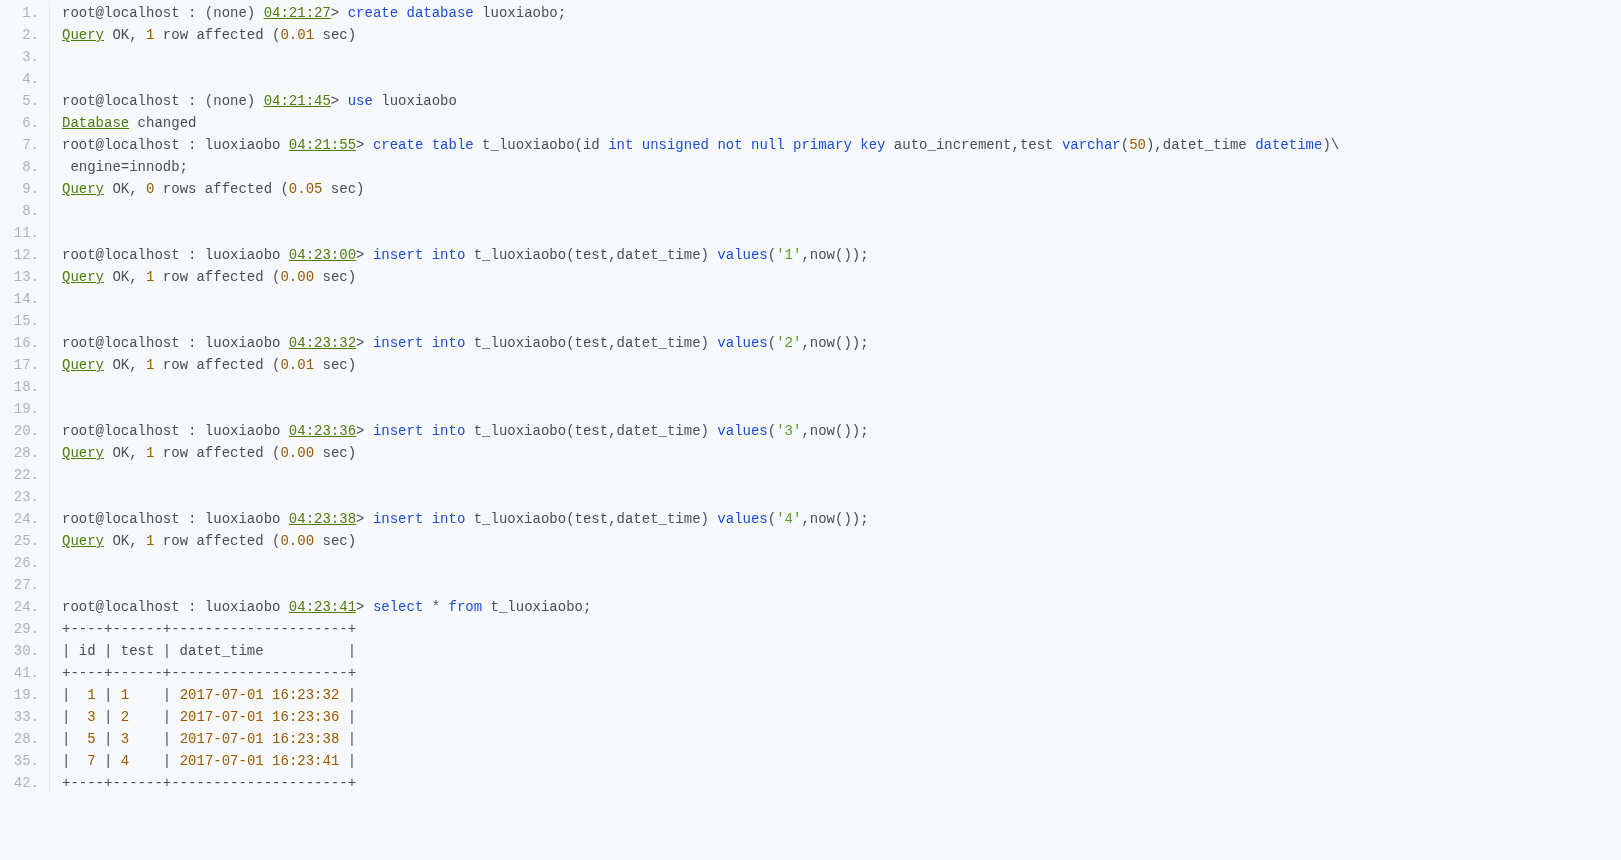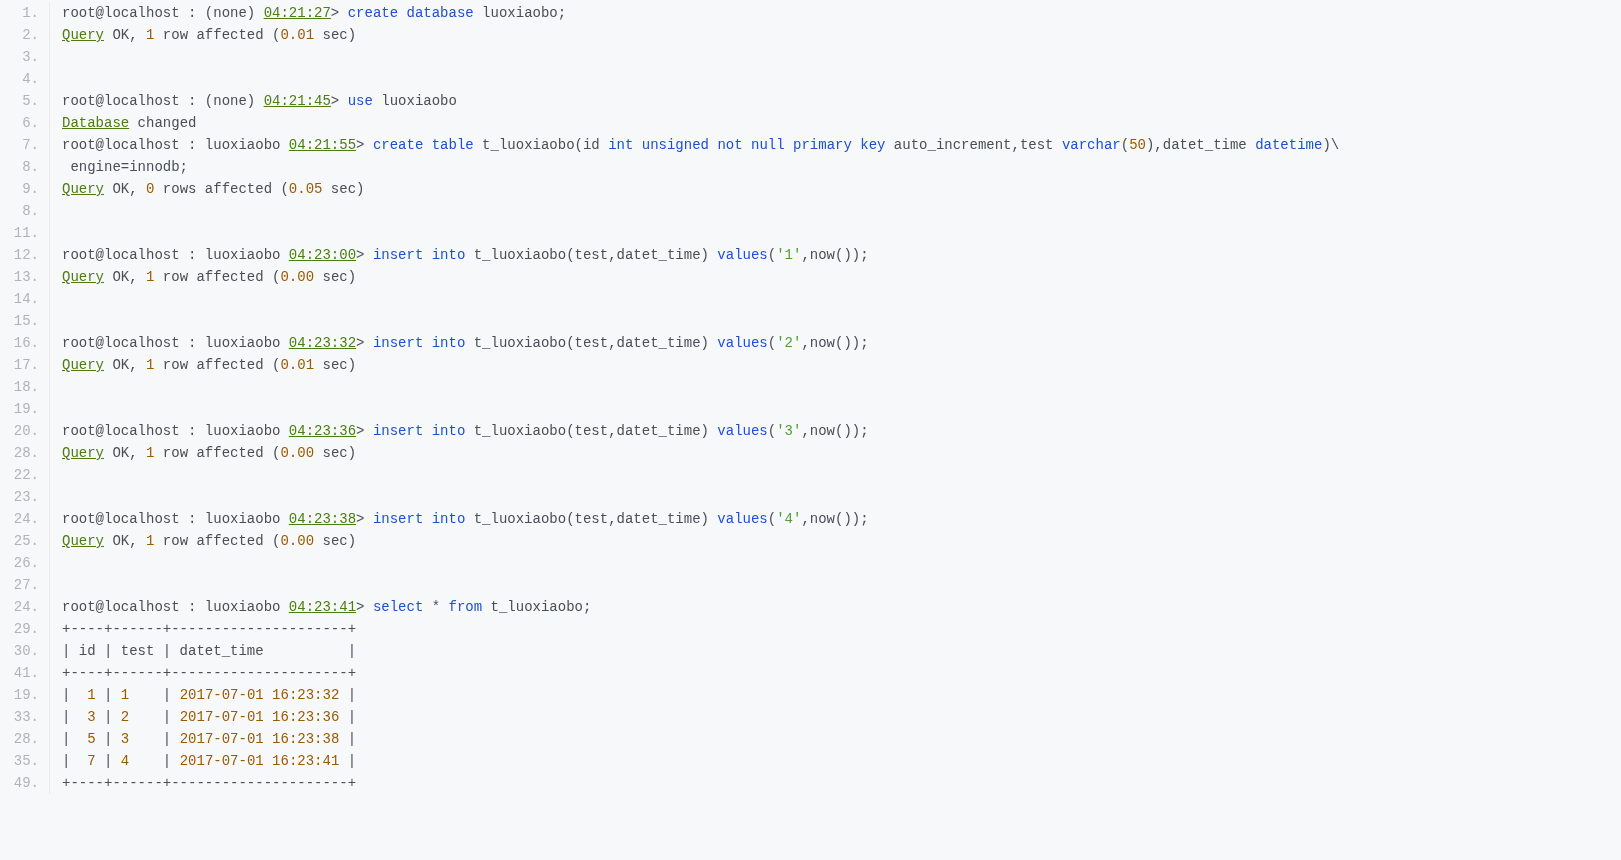--- a/index.html
+++ b/index.html
@@ -71,16 +71,16 @@
       <span class="ln">26</span>
       <span class="ln">27</span>
       <span class="ln">24</span>
       <span class="ln">29</span>
       <span class="ln">30</span>
       <span class="ln">41</span>
       <span class="ln">19</span>
       <span class="ln">33</span>
       <span class="ln">28</span>
       <span class="ln">35</span>
-      <span class="ln">49</span>
+      <span class="ln">42</span>
     </div>
   <div class="content" id="content"><span class="line"><span class="c-plain">root@localhost : (none) </span><span class="c-teal">04:21:27</span><span class="c-plain">&gt; </span><span class="c-blue">create</span><span class="c-plain"> </span><span class="c-blue">database</span><span class="c-plain"> luoxiaobo;</span></span><span class="line"><span class="c-teal">Query</span><span class="c-plain"> OK, </span><span class="c-brown">1</span><span class="c-plain"> row affected (</span><span class="c-brown">0.01</span><span class="c-plain"> sec)</span></span><span class="line"><span class="c-plain"></span></span><span class="line"><span class="c-plain"></span></span><span class="line"><span class="c-plain">root@localhost : (none) </span><span class="c-teal">04:21:45</span><span class="c-plain">&gt; </span><span class="c-blue">use</span><span class="c-plain"> luoxiaobo</span></span><span class="line"><span class="c-teal">Database</span><span class="c-plain"> changed</span></span><span class="line"><span class="c-plain">root@localhost : luoxiaobo </span><span class="c-teal">04:21:55</span><span class="c-plain">&gt; </span><span class="c-blue">create</span><span class="c-plain"> </span><span class="c-blue">table</span><span class="c-plain"> t_luoxiaobo(id </span><span class="c-blue">int</span><span class="c-plain"> </span><span class="c-blue">unsigned</span><span class="c-plain"> </span><span class="c-blue">not</span><span class="c-plain"> </span><span class="c-blue">null</span><span class="c-plain"> </span><span class="c-blue">primary</span><span class="c-plain"> </span><span class="c-blue">key</span><span class="c-plain"> auto_increment,test </span><span class="c-blue">varchar</span><span class="c-plain">(</span><span class="c-brown">50</span><span class="c-plain">),datet_time </span><span class="c-blue">datetime</span><span class="c-plain">)\</span></span><span class="line"><span class="c-plain"> engine=innodb;</span></span><span class="line"><span class="c-teal">Query</span><span class="c-plain"> OK, </span><span class="c-brown">0</span><span class="c-plain"> rows affected (</span><span class="c-brown">0.05</span><span class="c-plain"> sec)</span></span><span class="line"><span class="c-plain"></span></span><span class="line"><span class="c-plain"></span></span><span class="line"><span class="c-plain">root@localhost : luoxiaobo </span><span class="c-teal">04:23:00</span><span class="c-plain">&gt; </span><span class="c-blue">insert</span><span class="c-plain"> </span><span class="c-blue">into</span><span class="c-plain"> t_luoxiaobo(test,datet_time) </span><span class="c-blue">values</span><span class="c-plain">(</span><span class="c-green">'1'</span><span class="c-plain">,now());</span></span><span class="line"><span class="c-teal">Query</span><span class="c-plain"> OK, </span><span class="c-brown">1</span><span class="c-plain"> row affected (</span><span class="c-brown">0.00</span><span class="c-plain"> sec)</span></span><span class="line"><span class="c-plain"></span></span><span class="line"><span class="c-plain"></span></span><span class="line"><span class="c-plain">root@localhost : luoxiaobo </span><span class="c-teal">04:23:32</span><span class="c-plain">&gt; </span><span class="c-blue">insert</span><span class="c-plain"> </span><span class="c-blue">into</span><span class="c-plain"> t_luoxiaobo(test,datet_time) </span><span class="c-blue">values</span><span class="c-plain">(</span><span class="c-green">'2'</span><span class="c-plain">,now());</span></span><span class="line"><span class="c-teal">Query</span><span class="c-plain"> OK, </span><span class="c-brown">1</span><span class="c-plain"> row affected (</span><span class="c-brown">0.01</span><span class="c-plain"> sec)</span></span><span class="line"><span class="c-plain"></span></span><span class="line"><span class="c-plain"></span></span><span class="line"><span class="c-plain">root@localhost : luoxiaobo </span><span class="c-teal">04:23:36</span><span class="c-plain">&gt; </span><span class="c-blue">insert</span><span class="c-plain"> </span><span class="c-blue">into</span><span class="c-plain"> t_luoxiaobo(test,datet_time) </span><span class="c-blue">values</span><span class="c-plain">(</span><span class="c-green">'3'</span><span class="c-plain">,now());</span></span><span class="line"><span class="c-teal">Query</span><span class="c-plain"> OK, </span><span class="c-brown">1</span><span class="c-plain"> row affected (</span><span class="c-brown">0.00</span><span class="c-plain"> sec)</span></span><span class="line"><span class="c-plain"></span></span><span class="line"><span class="c-plain"></span></span><span class="line"><span class="c-plain">root@localhost : luoxiaobo </span><span class="c-teal">04:23:38</span><span class="c-plain">&gt; </span><span class="c-blue">insert</span><span class="c-plain"> </span><span class="c-blue">into</span><span class="c-plain"> t_luoxiaobo(test,datet_time) </span><span class="c-blue">values</span><span class="c-plain">(</span><span class="c-green">'4'</span><span class="c-plain">,now());</span></span><span class="line"><span class="c-teal">Query</span><span class="c-plain"> OK, </span><span class="c-brown">1</span><span class="c-plain"> row affected (</span><span class="c-brown">0.00</span><span class="c-plain"> sec)</span></span><span class="line"><span class="c-plain"></span></span><span class="line"><span class="c-plain"></span></span><span class="line"><span class="c-plain">root@localhost : luoxiaobo </span><span class="c-teal">04:23:41</span><span class="c-plain">&gt; </span><span class="c-blue">select</span><span class="c-plain"> * </span><span class="c-blue">from</span><span class="c-plain"> t_luoxiaobo;</span></span><span class="line"><span class="c-plain">+----+------+---------------------+</span></span><span class="line"><span class="c-plain">| id | test | datet_time          |</span></span><span class="line"><span class="c-plain">+----+------+---------------------+</span></span><span class="line"><span class="c-plain">|  </span><span class="c-brown">1</span><span class="c-plain"> | </span><span class="c-brown">1</span><span class="c-plain">    | </span><span class="c-brown">2017-07-01 16:23:32</span><span class="c-plain"> |</span></span><span class="line"><span class="c-plain">|  </span><span class="c-brown">3</span><span class="c-plain"> | </span><span class="c-brown">2</span><span class="c-plain">    | </span><span class="c-brown">2017-07-01 16:23:36</span><span class="c-plain"> |</span></span><span class="line"><span class="c-plain">|  </span><span class="c-brown">5</span><span class="c-plain"> | </span><span class="c-brown">3</span><span class="c-plain">    | </span><span class="c-brown">2017-07-01 16:23:38</span><span class="c-plain"> |</span></span><span class="line"><span class="c-plain">|  </span><span class="c-brown">7</span><span class="c-plain"> | </span><span class="c-brown">4</span><span class="c-plain">    | </span><span class="c-brown">2017-07-01 16:23:41</span><span class="c-plain"> |</span></span><span class="line"><span class="c-plain">+----+------+---------------------+</span></span></div>
 </div>
 
 </body></html>

